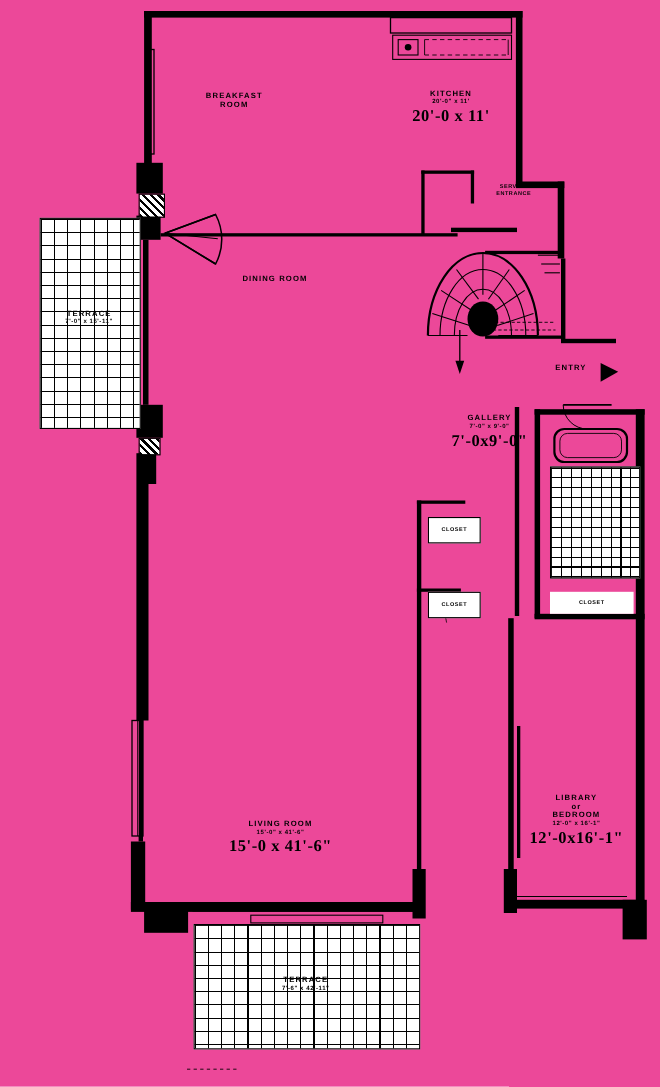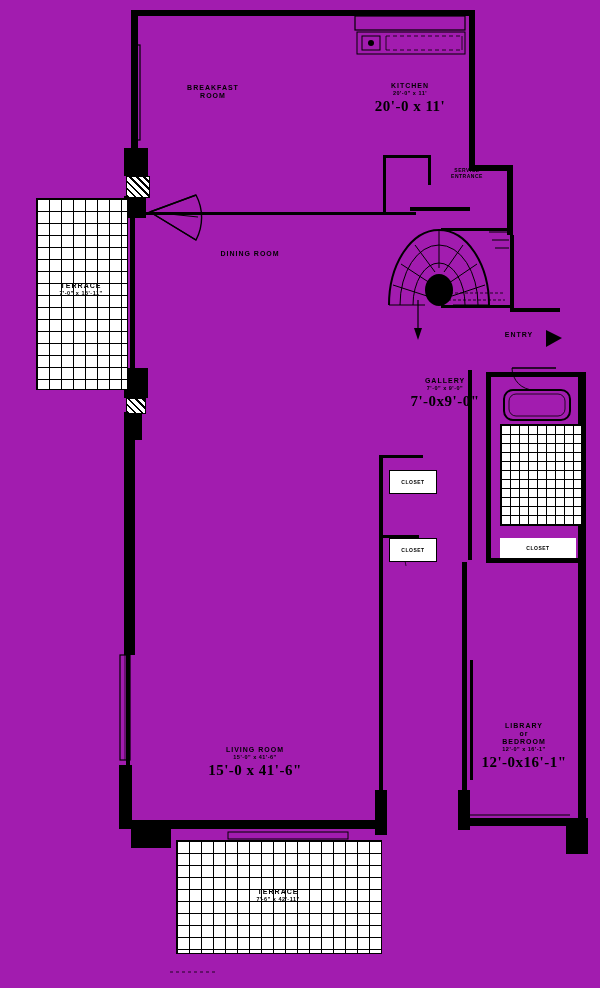--- a/index.html
+++ b/index.html
@@ -7,21 +7,21 @@
     padding: 0;
     background: #ffffff;
   }
   body {
     font-family: "Liberation Sans", sans-serif;
   }
   #plan {
     position: relative;
     width: 600px;
     height: 988px;
-    background: #a21caf;
+    background: #ec4899;
     overflow: hidden;
   }
   .wall {
     position: absolute;
     background: #000000;
   }
   .wall-thin {
     position: absolute;
     background: #000000;
   }

